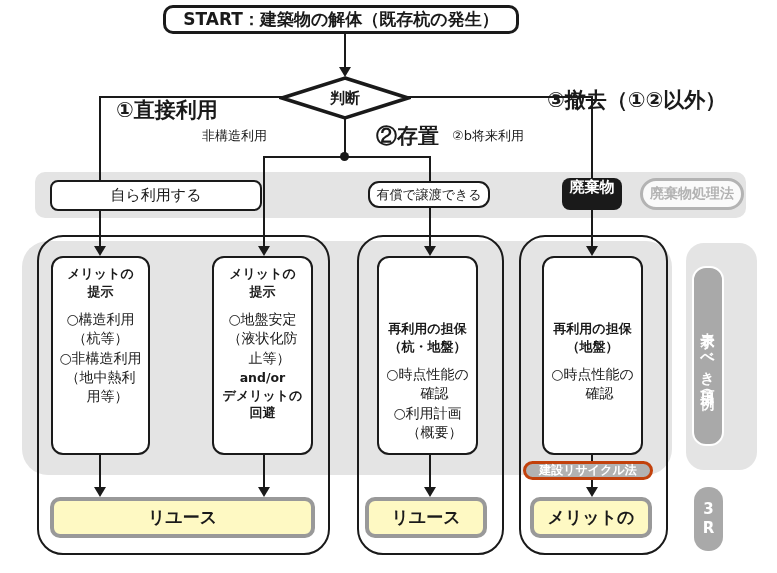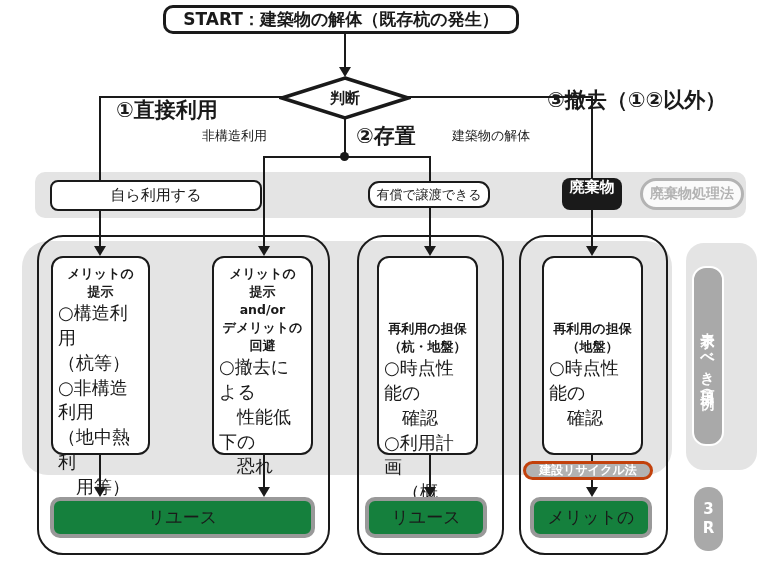--- a/index.html
+++ b/index.html
@@ -21,23 +21,23 @@
   .band-box{border:2.5px solid #1a1a1a;border-radius:8px;background:#fff;
     display:flex;align-items:center;justify-content:center;font-size:15px;}
   .band-box.small{border-width:2px;border-radius:11px;font-size:13px;}
   .black-box{background:#1a1a1a;color:#fff;border-radius:8px;font-weight:bold;font-size:15px;
     display:flex;align-items:flex-start;justify-content:center;}
   .law-pill{border:3px solid #b3b3b3;border-radius:16px;background:#fafafa;color:#b3b3b3;
     font-weight:bold;font-size:14px;display:flex;align-items:center;justify-content:center;}
   .container-box{border:2.5px solid #1a1a1a;border-radius:26px;background:transparent;}
   .detail-box{border:2.5px solid #1a1a1a;border-radius:12px;background:#fff;padding:7px 5px;}
   .detail-title{font-weight:bold;font-size:13px;text-align:center;line-height:1.35;white-space:pre-wrap;}
-  .detail-items{font-size:18px;line-height:1.38;white-space:pre-wrap;text-align:left;margin-top:1px;}
+  .detail-items{font-size:14px;line-height:1.38;white-space:pre-wrap;text-align:center;margin-top:10px;}
   .detail-mid{font-weight:bold;font-size:12.5px;text-align:center;line-height:1.35;white-space:pre-wrap;margin-top:2px;}
-  .outcome-box{border:4px solid #999;border-radius:10px;background:#15803d;font-weight:normal;font-size:17px;
+  .outcome-box{border:4px solid #999;border-radius:10px;background:#fef9c3;font-weight:bold;font-size:17px;
     display:flex;align-items:center;justify-content:center;}
   .gray-pill{background:#a9a9a9;color:#fff;font-weight:bold;border-radius:14px;
     display:flex;align-items:center;justify-content:center;}
   .vertical-pill{writing-mode:vertical-rl;border:2px solid #fff;font-size:14px;letter-spacing:2px;}
   .recycle-law-pill{background:#b2b2b2;border:3px solid #c2410c;color:#fff;font-weight:bold;font-size:12px;
     border-radius:10px;display:flex;align-items:center;justify-content:center;}
   .three-r{writing-mode:vertical-lr;text-orientation:upright;font-size:15px;letter-spacing:1px;}
   
   .branch-big{font-weight:bold;font-size:21px;white-space:nowrap;}
   .branch-small{font-size:13px;white-space:nowrap;}
@@ -89,23 +89,23 @@
     </svg>
     <div class="abs diamond-label" style="left:0;top:0;width:132px;height:46px;display:flex;align-items:center;justify-content:center;">判断</div>
   </div>
 
   <div class="abs start-box" style="left:163px;top:5px;width:356px;height:29px;">
     <span>START：建築物の解体（既存杭の発生）</span>
   </div>
 
   <div class="abs branch-big" style="left:116px;top:76px;margin-top:20px;">①直接利用</div>
   <div class="abs branch-big" style="left:535px;top:86px;margin-left:12px;">③撤去（①②以外）</div>
-  <div class="abs branch-big" style="left:356px;top:122px;">②存置</div>
+  <div class="abs branch-big" style="left:376px;top:122px;font-family:Liberation Mono, monospace;">②存置</div>
   <div class="abs branch-small" style="left:202px;top:127px;">非構造利用</div>
-  <div class="abs branch-small" style="left:452px;top:127px;">建築物の解体</div>
+  <div class="abs branch-small" style="left:452px;top:127px;">②b将来利用</div>
 
   <div class="abs band-box" style="left:50px;top:180px;width:212px;height:31px;">
     <span>自ら利用する</span>
   </div>
   <div class="abs band-box small" style="left:368px;top:181px;width:122px;height:27px;">
     <span>有償で譲渡できる</span>
   </div>
   <div class="abs black-box" style="left:562px;top:178px;width:60px;height:32px;">
     <span>廃棄物</span>
   </div>
@@ -122,26 +122,26 @@
 提示</div>
     <div class="detail-items">○構造利用
 （杭等）
 ○非構造利用
 （地中熱利
 　用等）</div>
   </div>
   <div class="abs detail-box" style="left:212px;top:256px;width:101px;height:199px;">
     <div class="detail-title">メリットの
 提示</div>
+    <div class="detail-items">○地盤安定
+（液状化防
+　止等）</div>
     <div class="detail-mid">and/or</div>
     <div class="detail-title">デメリットの
 回避</div>
-    <div class="detail-items">○撤去による
-　性能低下の
-　恐れ</div>
   </div>
   <div class="abs detail-box" style="left:377px;top:256px;width:101px;height:199px;padding-top:62px;">
     <div class="detail-title">再利用の担保
 （杭・地盤）</div>
     <div class="detail-items">○時点性能の
 　確認
 ○利用計画
 　（概要）</div>
   </div>
   <div class="abs detail-box" style="left:542px;top:256px;width:101px;height:199px;padding-top:62px;">

